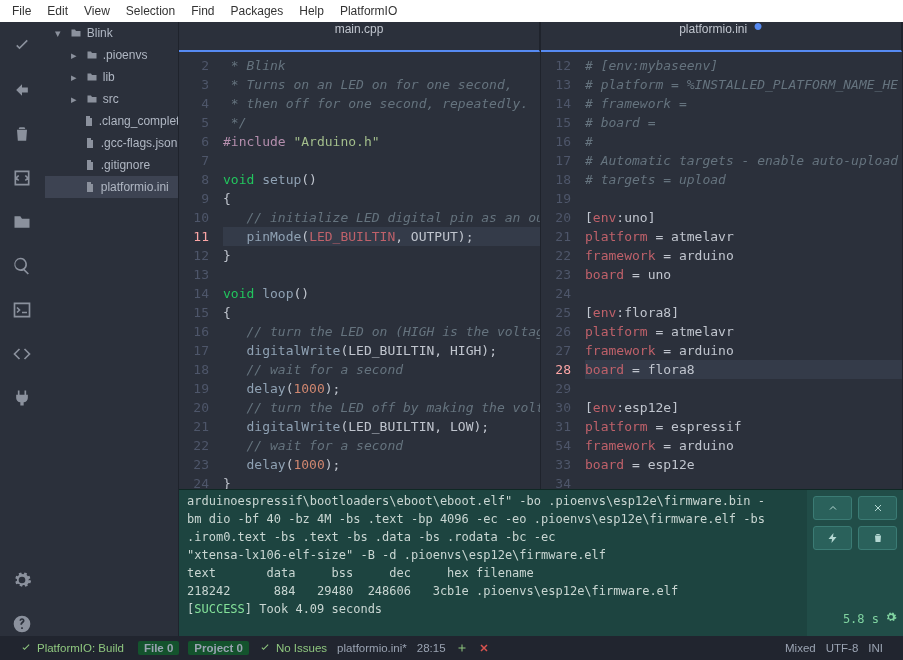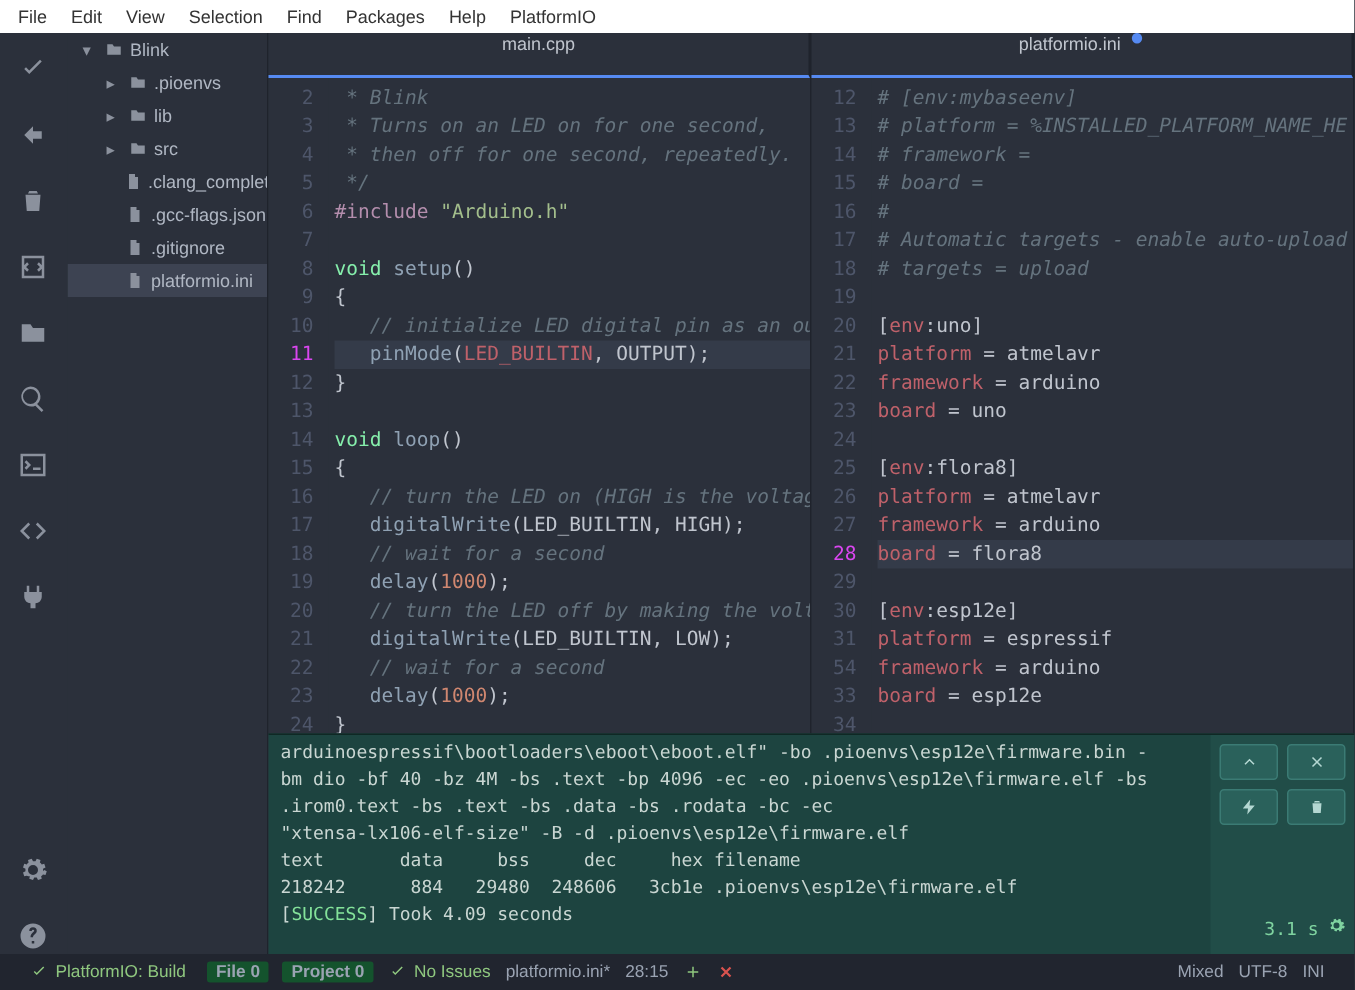--- a/index.html
+++ b/index.html
@@ -20,26 +20,26 @@
 .editor-area { flex: 1; display: flex; flex-direction: column; background: #2b303b; }
 .tabs-row { display: flex; height: 30px; background: #21252f; }
 .tab-group { flex: 1; display: flex; border-right: 1px solid #1f232c; }
 .tab { flex: 1; display: flex; justify-content: center; gap: 6px; font-size: 12px; color: #c0c5ce; border-right: 1px solid #1f232c; position: relative; cursor: pointer; }
 .tab.active { border-bottom: 2px solid #568af2; background: #2b303b; }
 .tab .dot { color: #568af2; font-size: 16px; line-height: 8px; }
 .panes { flex: 1; display: flex; min-height: 0; }
 .pane { flex: 1; display: flex; overflow: hidden; border-right: 1px solid #1f232c; font-family: Menlo, Consolas, monospace; font-size: 13px; }
 .gutter { width: 40px; text-align: right; padding: 4px 10px 4px 0; color: #4e566a; line-height: 19px; background: #2b303b; }
 .gutter .ln { height: 19px; }
-.gutter .ln.cur { color: #d946ef; }
+.gutter .ln.cur { color: #fca5a5; }
 .code { flex: 1; padding: 4px 0 4px 4px; line-height: 19px; white-space: pre; overflow: hidden; }
 .code .row { height: 19px; }
 .code .row.cur { background: #343b49; }
 .cmt { color: #65737e; font-style: italic; }
-.kw { color: #86efac; }
+.kw { color: #22c55e; }
 .pre { color: #b48ead; }
 .str { color: #a3be8c; }
 .fn { color: #8fa1b3; }
 .var { color: #bf616a; }
 .num { color: #d08770; }
 .sec { color: #bf616a; }
 .ini-key { color: #bf616a; }
 .ini-val { color: #c0c5ce; }
 .term-panel { height: 147px; display: flex; background: #1d4440; border-top: 1px solid #0f2824; font-family: Menlo, Consolas, monospace; font-size: 12px; }
 .term-out { flex: 1; padding: 2px 8px; color: #c9d6d2; line-height: 18px; white-space: pre; overflow: hidden; }
@@ -299,21 +299,21 @@
                 <path d="M13 2L3 14h7l-1 8 10-12h-7z"></path>
               </svg>
             </div>
           <div class="term-btn">
               <svg width="12" height="12" viewBox="0 0 24 24">
                 <path d="M6 7h12l-1 13H7zM9 4h6l1 2H8z"></path>
               </svg>
             </div>
         </div>
         <div class="term-time">
-          <span>3.1 s</span>
+          <span>5.8 s</span>
           <span><svg width="12" height="12" viewBox="0 0 24 24" fill="#7fd3a0">
                 <path d="M12 8a4 4 0 100 8 4 4 0 000-8zm9 4l2 1-1 3-2-.5a8 8 0 01-1.5 1.5l.5 2-3 1-1-2a8 8 0 01-2 0l-1 2-3-1 .5-2A8 8 0 017 16.5L5 17l-1-3 2-1a8 8 0 010-2l-2-1 1-3 2 .5A8 8 0 018.5 6L8 4l3-1 1 2a8 8 0 012 0l1-2 3 1-.5 2A8 8 0 0119 7.5l2-.5 1 3-2 1a8 8 0 010 2z"></path>
               </svg></span>
         </div>
       </div>
     </div>
   </div>
 </div>
 
 <div class="statusbar">

